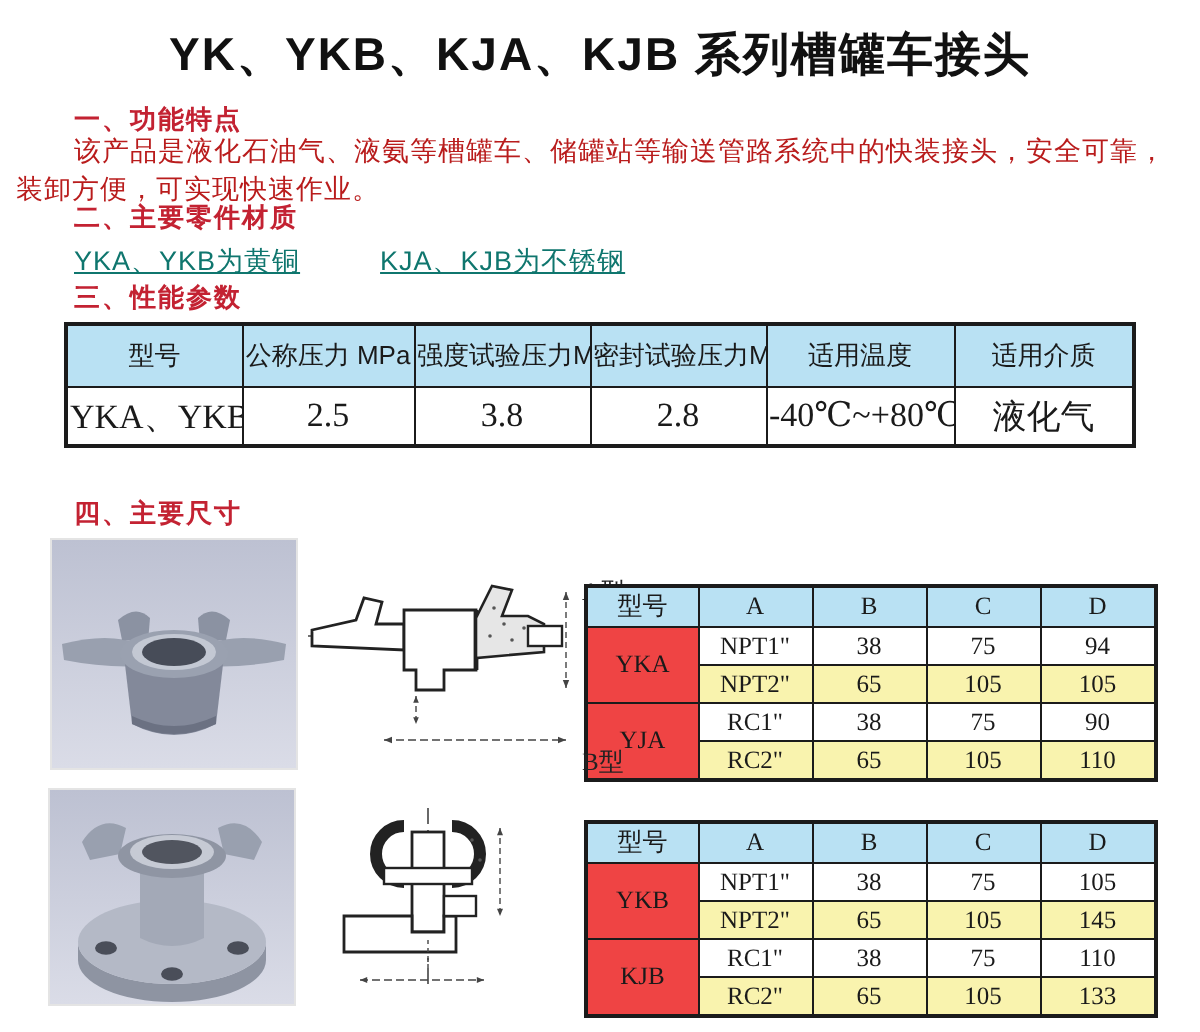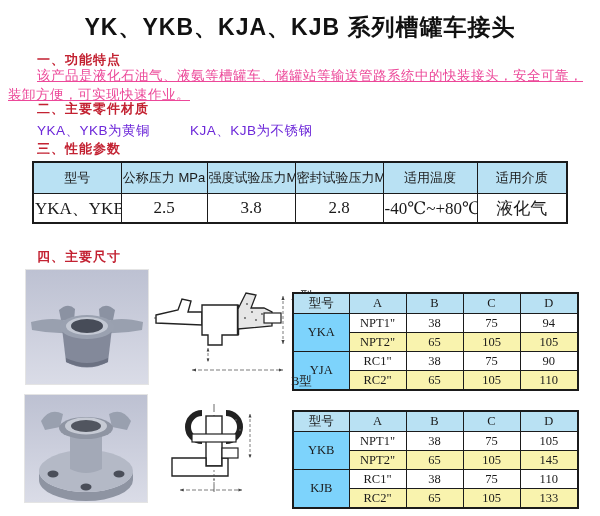--- a/index.html
+++ b/index.html
@@ -10,24 +10,24 @@
   }
   .abs{position:absolute;}
   .page-title{
     top:12px;left:0;width:600px;text-align:center;
     font-size:23px;font-weight:bold;letter-spacing:1px;color:#111;
   }
   .sec-heading{
     color:#c32232;font-weight:bold;font-size:13px;letter-spacing:1px;
   }
   .body-text{
-    font-size:13.5px;line-height:19px;color:#ec4899;letter-spacing:0.5px;text-decoration:underline;
+    font-size:13.5px;line-height:19px;color:#b91c1c;letter-spacing:0.5px;
   }
   .para{left:8px;top:66px;width:586px;text-indent:29px;}
-  .materials-line{left:37px;top:122px;font-size:13.5px;color:#6d28d9;letter-spacing:0.5px;}
+  .materials-line{left:37px;top:122px;font-size:13.5px;color:#0f766e;letter-spacing:0.5px;text-decoration:underline;}
   .materials-line .gap{display:inline-block;width:40px;}
 
   
   table{border-collapse:collapse;table-layout:fixed;}
   .perf-table{left:32px;top:161px;width:534px;border:2px solid #1b1b1b;}
   .perf-table th,.perf-table td{
     border:1px solid #1b1b1b;text-align:center;vertical-align:middle;
     font-weight:normal;overflow:hidden;white-space:nowrap;
   }
   .perf-table th{height:28px;background:#b9e1f3;font-size:13px;}
@@ -39,21 +39,21 @@
   .dim-label{font-family:"Liberation Serif","DejaVu Serif",serif;font-size:12.5px;color:#222;}
   .dim-table{width:285px;border:2px solid #1b1b1b;}
   .dim-table th,.dim-table td{
     border:1px solid #1b1b1b;text-align:center;vertical-align:middle;
     font-weight:normal;font-size:12.5px;overflow:hidden;white-space:nowrap;
     font-family:"Liberation Serif","DejaVu Serif",serif;
   }
   .dim-table th{height:17px;background:#b9e1f3;}
   .dim-table td{height:16px;}
   .dim-table td.cell-yellow{background:#f9f3ae;}
-  .dim-table td.model-cell{background:#7dd3fc;}
+  .dim-table td.model-cell{background:#ef4444;}
 
   
   .photo{
     background:linear-gradient(#bdc1d2,#dadce7);
     box-shadow:0 0 0 1px #e4e4e4;
   }
   .photo svg{display:block;}
   .drawing svg{display:block;}
 </style>
 </head>

